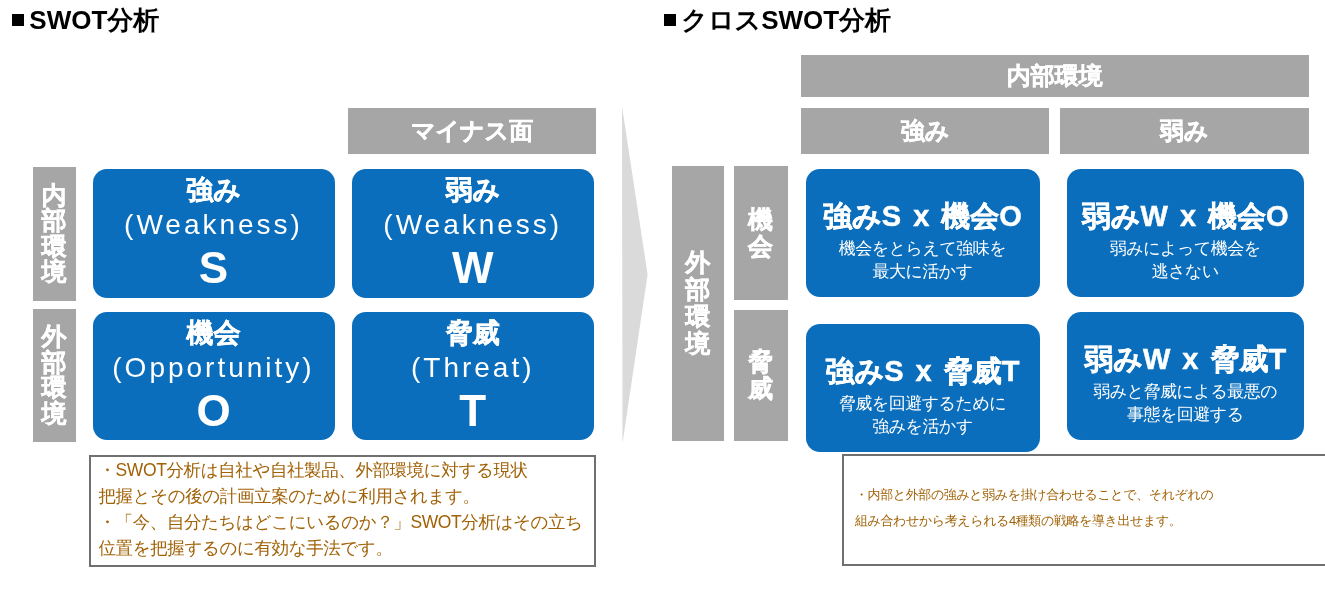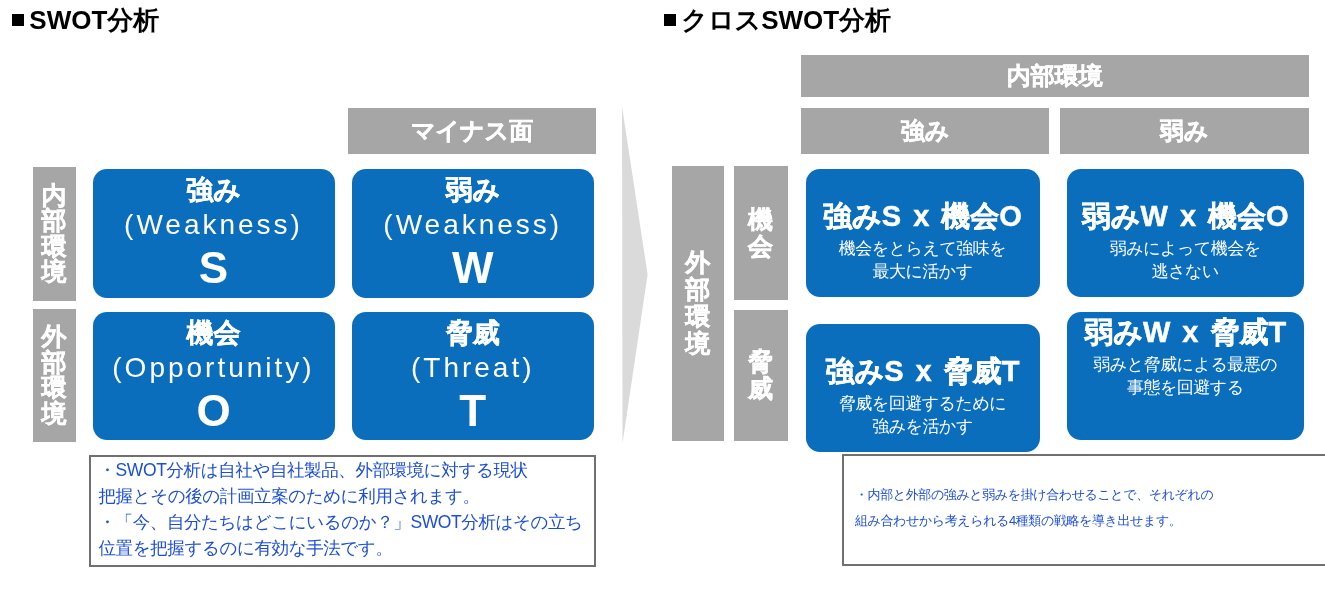--- a/index.html
+++ b/index.html
@@ -47,24 +47,24 @@
   #cell-o{left:92.5px;top:312px;width:242px;height:128px;padding-bottom:3px;}
   #cell-t{left:352px;top:312px;width:241.5px;height:128px;padding-bottom:3px;}
 
   
   .xcell{background:var(--blue);border-radius:14px;color:#fff;display:flex;flex-direction:column;align-items:center;text-align:center;}
   .xcell .xtitle{font-size:29px;font-weight:bold;-webkit-text-stroke:0.45px #fff;line-height:40px;white-space:nowrap;word-spacing:4px;}
   .xcell .xdesc{font-size:17px;line-height:22.5px;white-space:pre;letter-spacing:-0.5px;margin-top:2px;}
   #cell-so{left:805.5px;top:168.5px;width:234px;height:128.5px;padding-top:27.5px;}
   #cell-wo{left:1066.5px;top:168.5px;width:237.5px;height:128.5px;padding-top:27.5px;}
   #cell-st{left:805.5px;top:324px;width:234px;height:127.5px;padding-top:27px;}
-  #cell-wt{left:1066.5px;top:312px;width:237.5px;height:127.5px;}
+  #cell-wt{left:1066.5px;top:312px;width:237.5px;height:127.5px;padding-top:27px;}
 
   
-  .note{background:#fff;border:2px solid var(--note-border);font-size:17.5px;letter-spacing:-0.4px;color:#1d4ed8;white-space:pre;}
+  .note{background:#fff;border:2px solid var(--note-border);font-size:17.5px;letter-spacing:-0.4px;color:#a16207;white-space:pre;}
   #note-left{left:88.5px;top:454.5px;width:507.5px;height:112px;line-height:26px;padding:0 0 0 8px;}
   #note-right{left:798px;top:454px;width:504px;height:112px;line-height:26px;padding:26px 0 0 11px;font-size:13px;margin-left:44px;}
 
   
   #arrow{left:615px;top:100px;}
 </style>
 </head>
 <body>
 
 <div class="slide">

